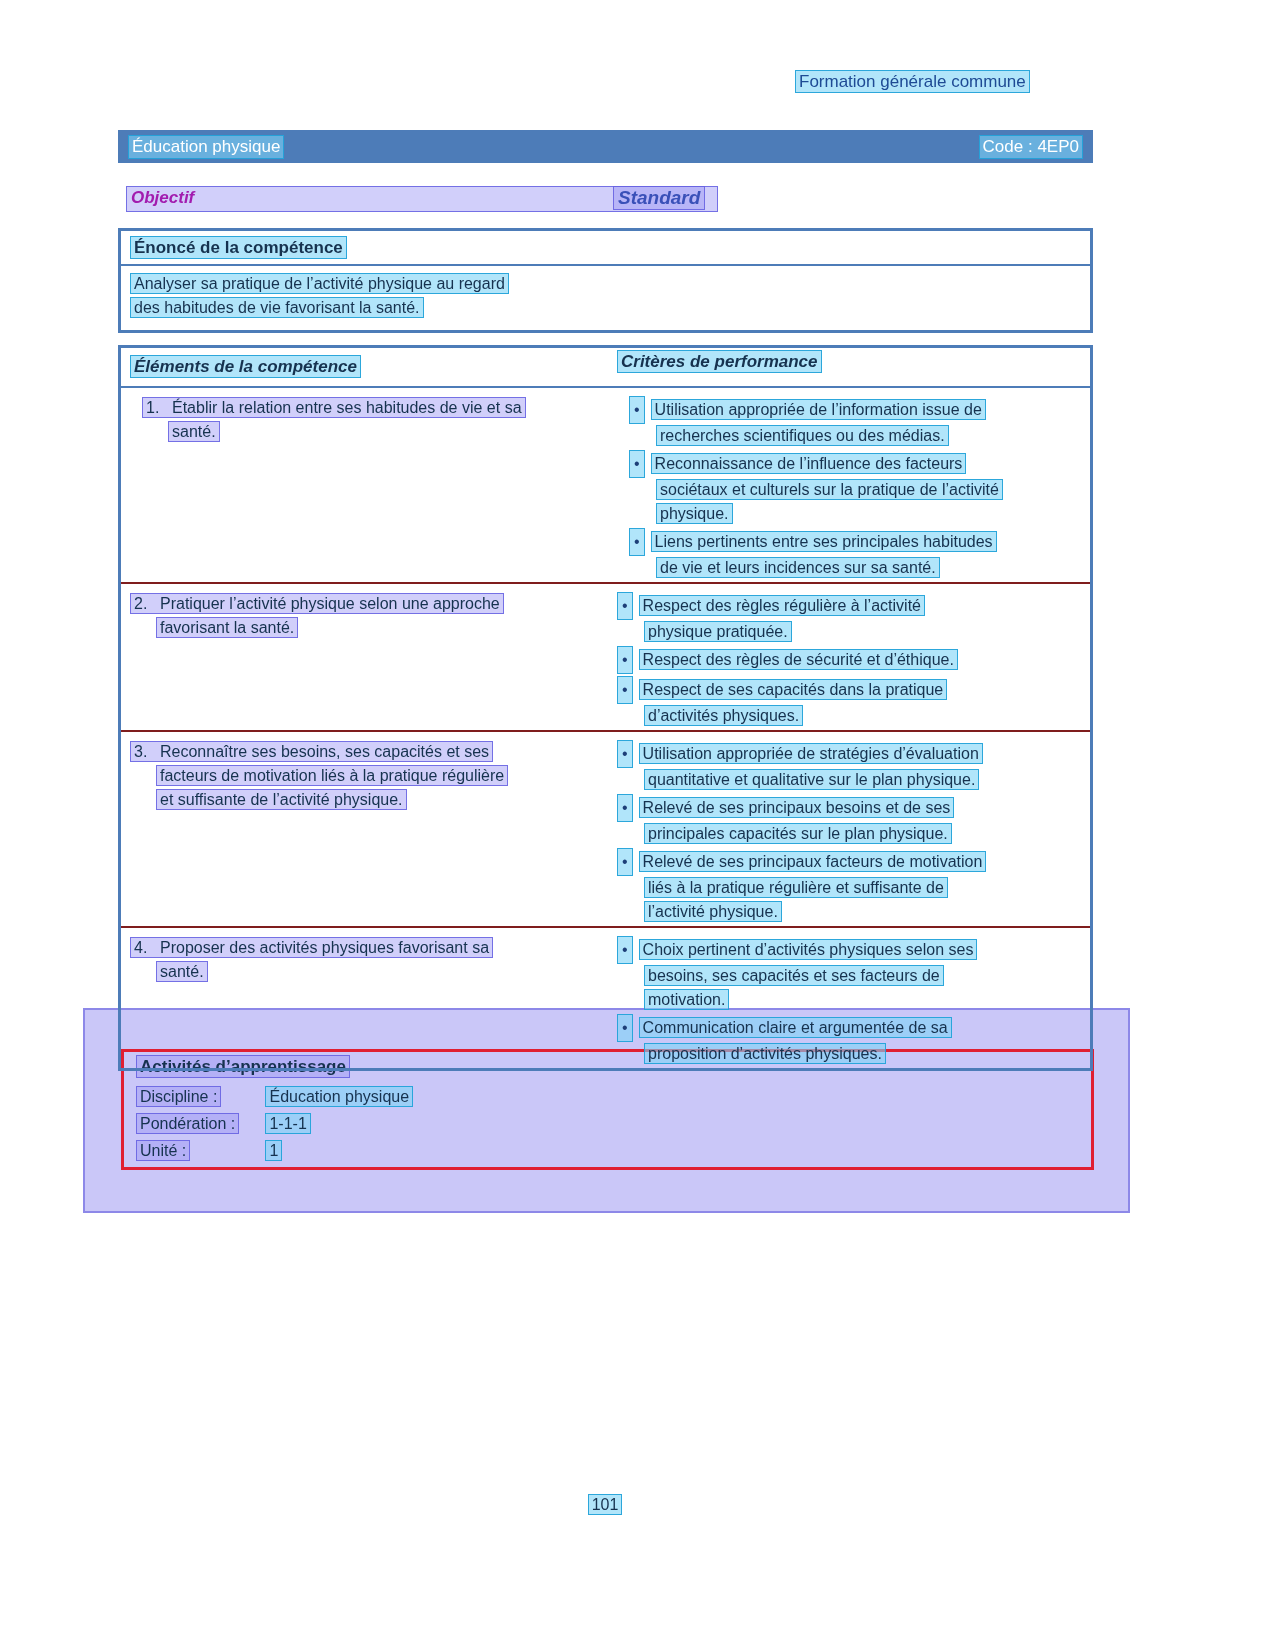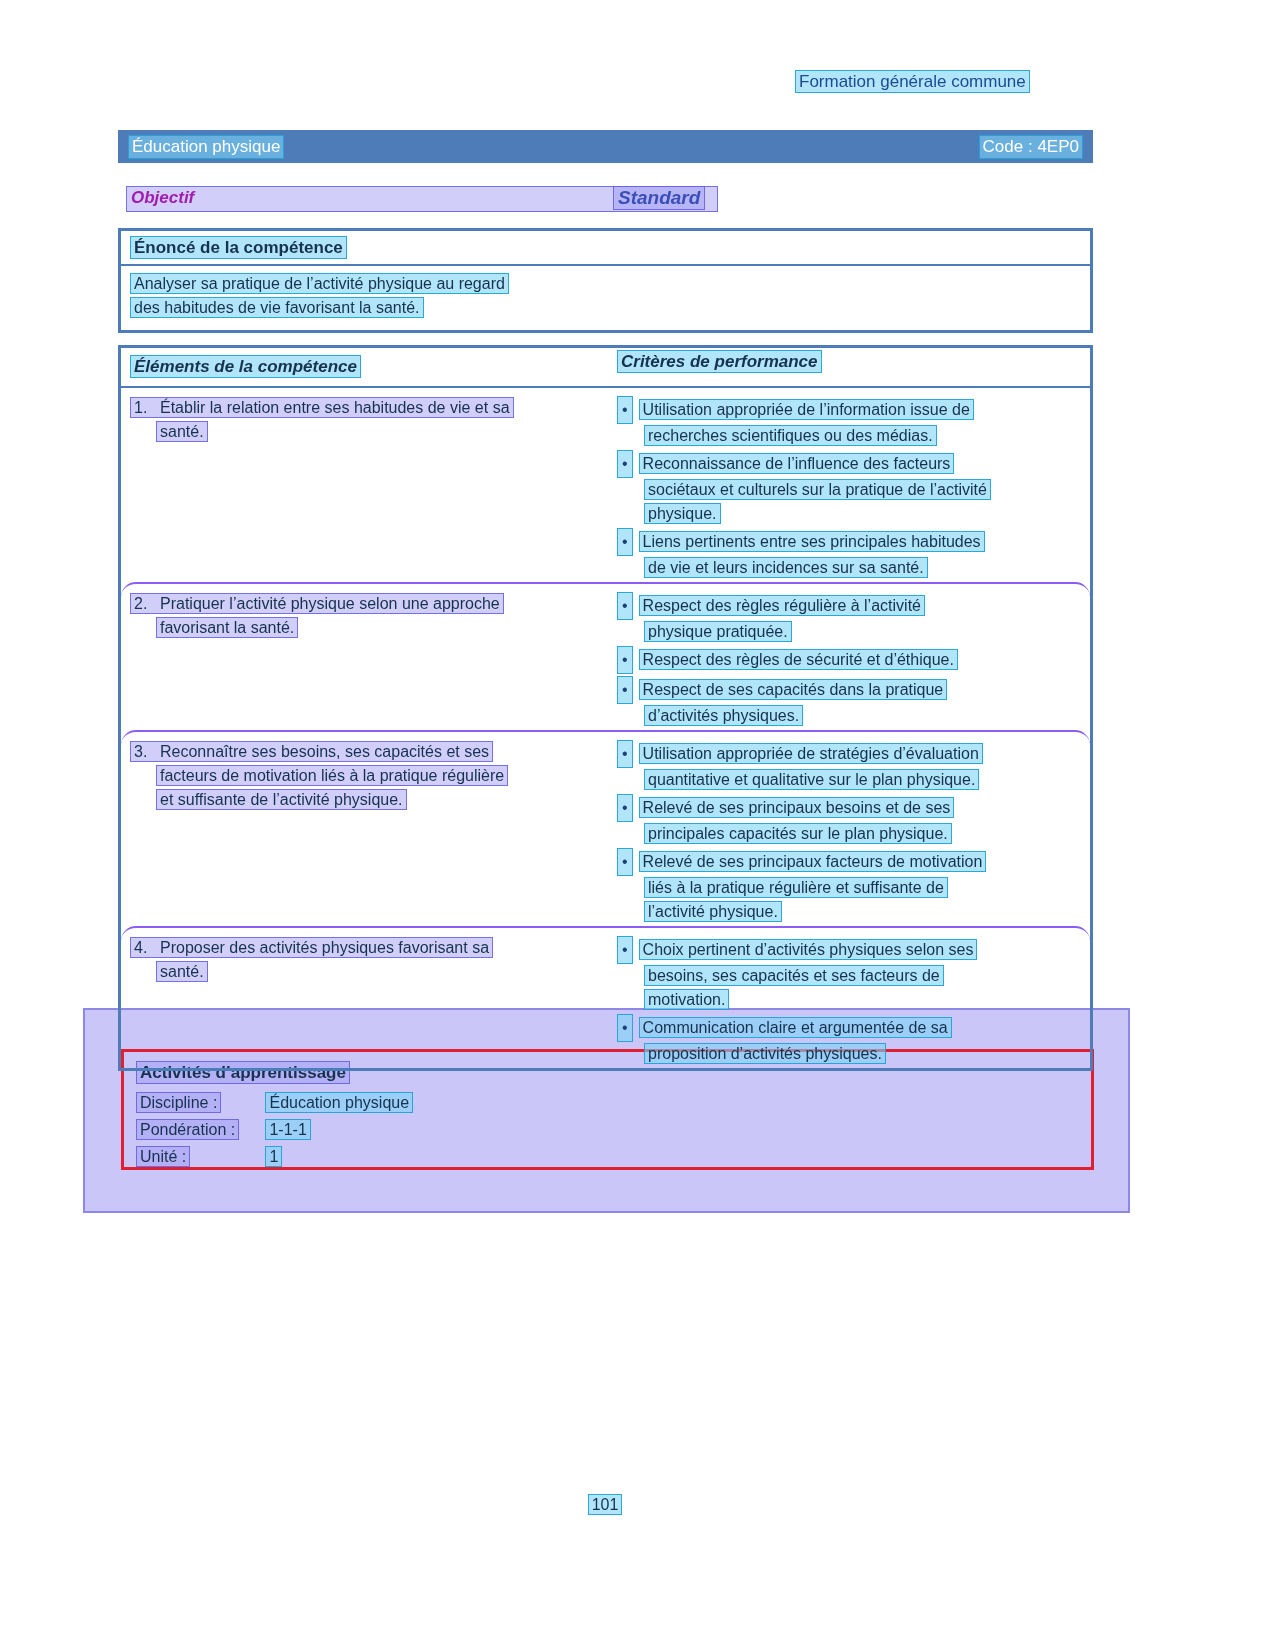--- a/index.html
+++ b/index.html
@@ -40,38 +40,38 @@
   .enonce-body{padding:6px 9px 10px 9px;line-height:24px;}
 
   .comp-table{
     position:absolute;left:118px;top:345px;width:975px;
     border:3px solid #4d7cb8;box-sizing:border-box;background:transparent;
   }
   .thead{display:flex;border-bottom:2px solid #4d7cb8;font-weight:bold;font-size:17px;font-style:italic;}
   .thead .c1{width:480px;padding:9px 6px 9px 9px;box-sizing:border-box;}
   .thead .c2{flex:1;padding:4px 8px 9px 16px;}
   .trow{display:flex;}
-  .trow + .trow{border-top:2px solid #8b5cf6;border-radius:15px;}
+  .trow + .trow{border-top:2px solid #7f1d1d;}
   .trow .c1{width:480px;padding:8px 6px 0 9px;box-sizing:border-box;line-height:24px;}
   .trow .c2{flex:1;padding:8px 8px 0 16px;line-height:24px;}
-  .r1{min-height:180px;} .r2{min-height:132px;} .r3{min-height:180px;} .r4{min-height:130px;}
+  .r1{min-height:180px;margin-left:12px;} .r2{min-height:132px;} .r3{min-height:180px;} .r4{min-height:130px;}
 
   .num{display:inline-block;width:26px;}
   .eline.cont{padding-left:26px;}
   .crit{margin-bottom:2px;}
   .dotbox{display:inline-block;margin-right:6px;padding:1px 4px;color:#1e3f78;}
   .cline.cont{padding-left:27px;}
 
   .lav-panel{
     position:absolute;left:83px;top:1008px;width:1047px;height:205px;
     background:#cac7f8;border:2px solid #8d88e8;box-sizing:border-box;
   }
   .red-box{
     position:absolute;left:36px;top:39px;width:973px;height:121px;
-    border:3px solid #e01f32;box-sizing:border-box;padding:11px 12px;
+    border:3px solid #e01f32;box-sizing:border-box;padding:5px 12px;
   }
   .activ-title{font-weight:bold;font-size:17px;margin-bottom:11px;}
   .field{height:27px;}
   .flabel{display:inline-block;width:125px;}
 
   .page-num{position:absolute;top:1480px;left:0;width:1210px;text-align:center;margin-top:16px;}
 </style>
 </head>
 <body>
 

